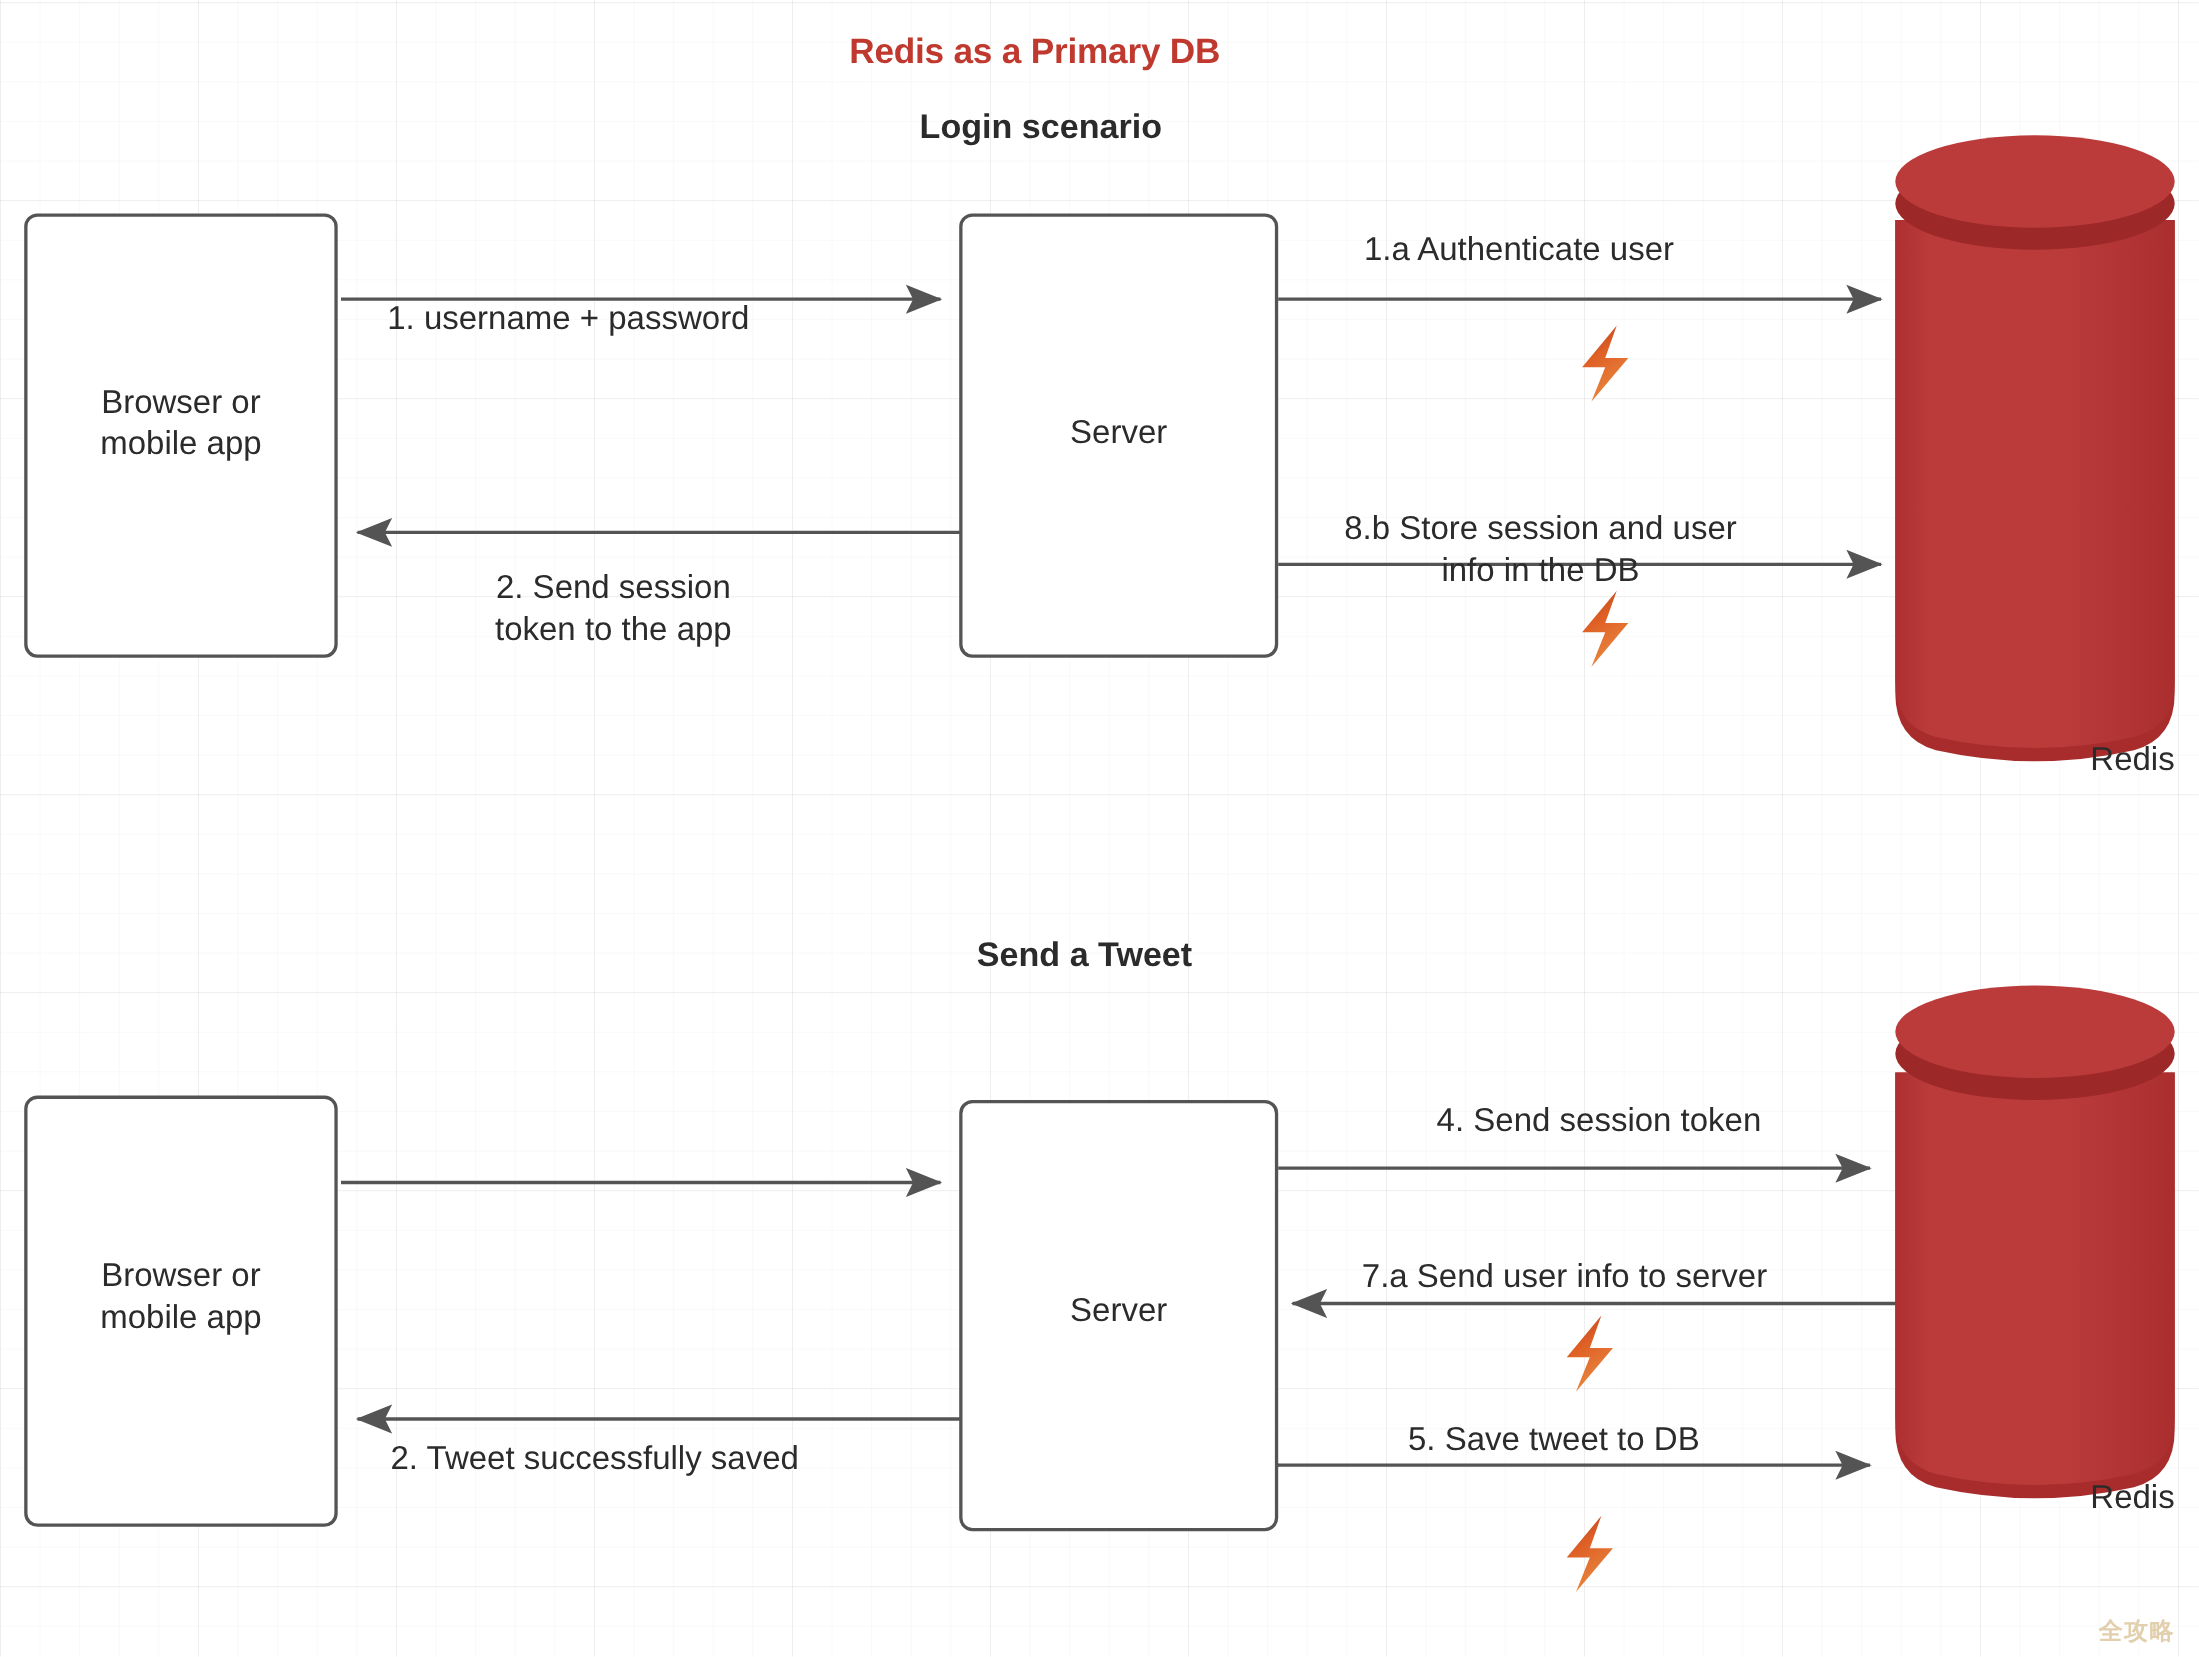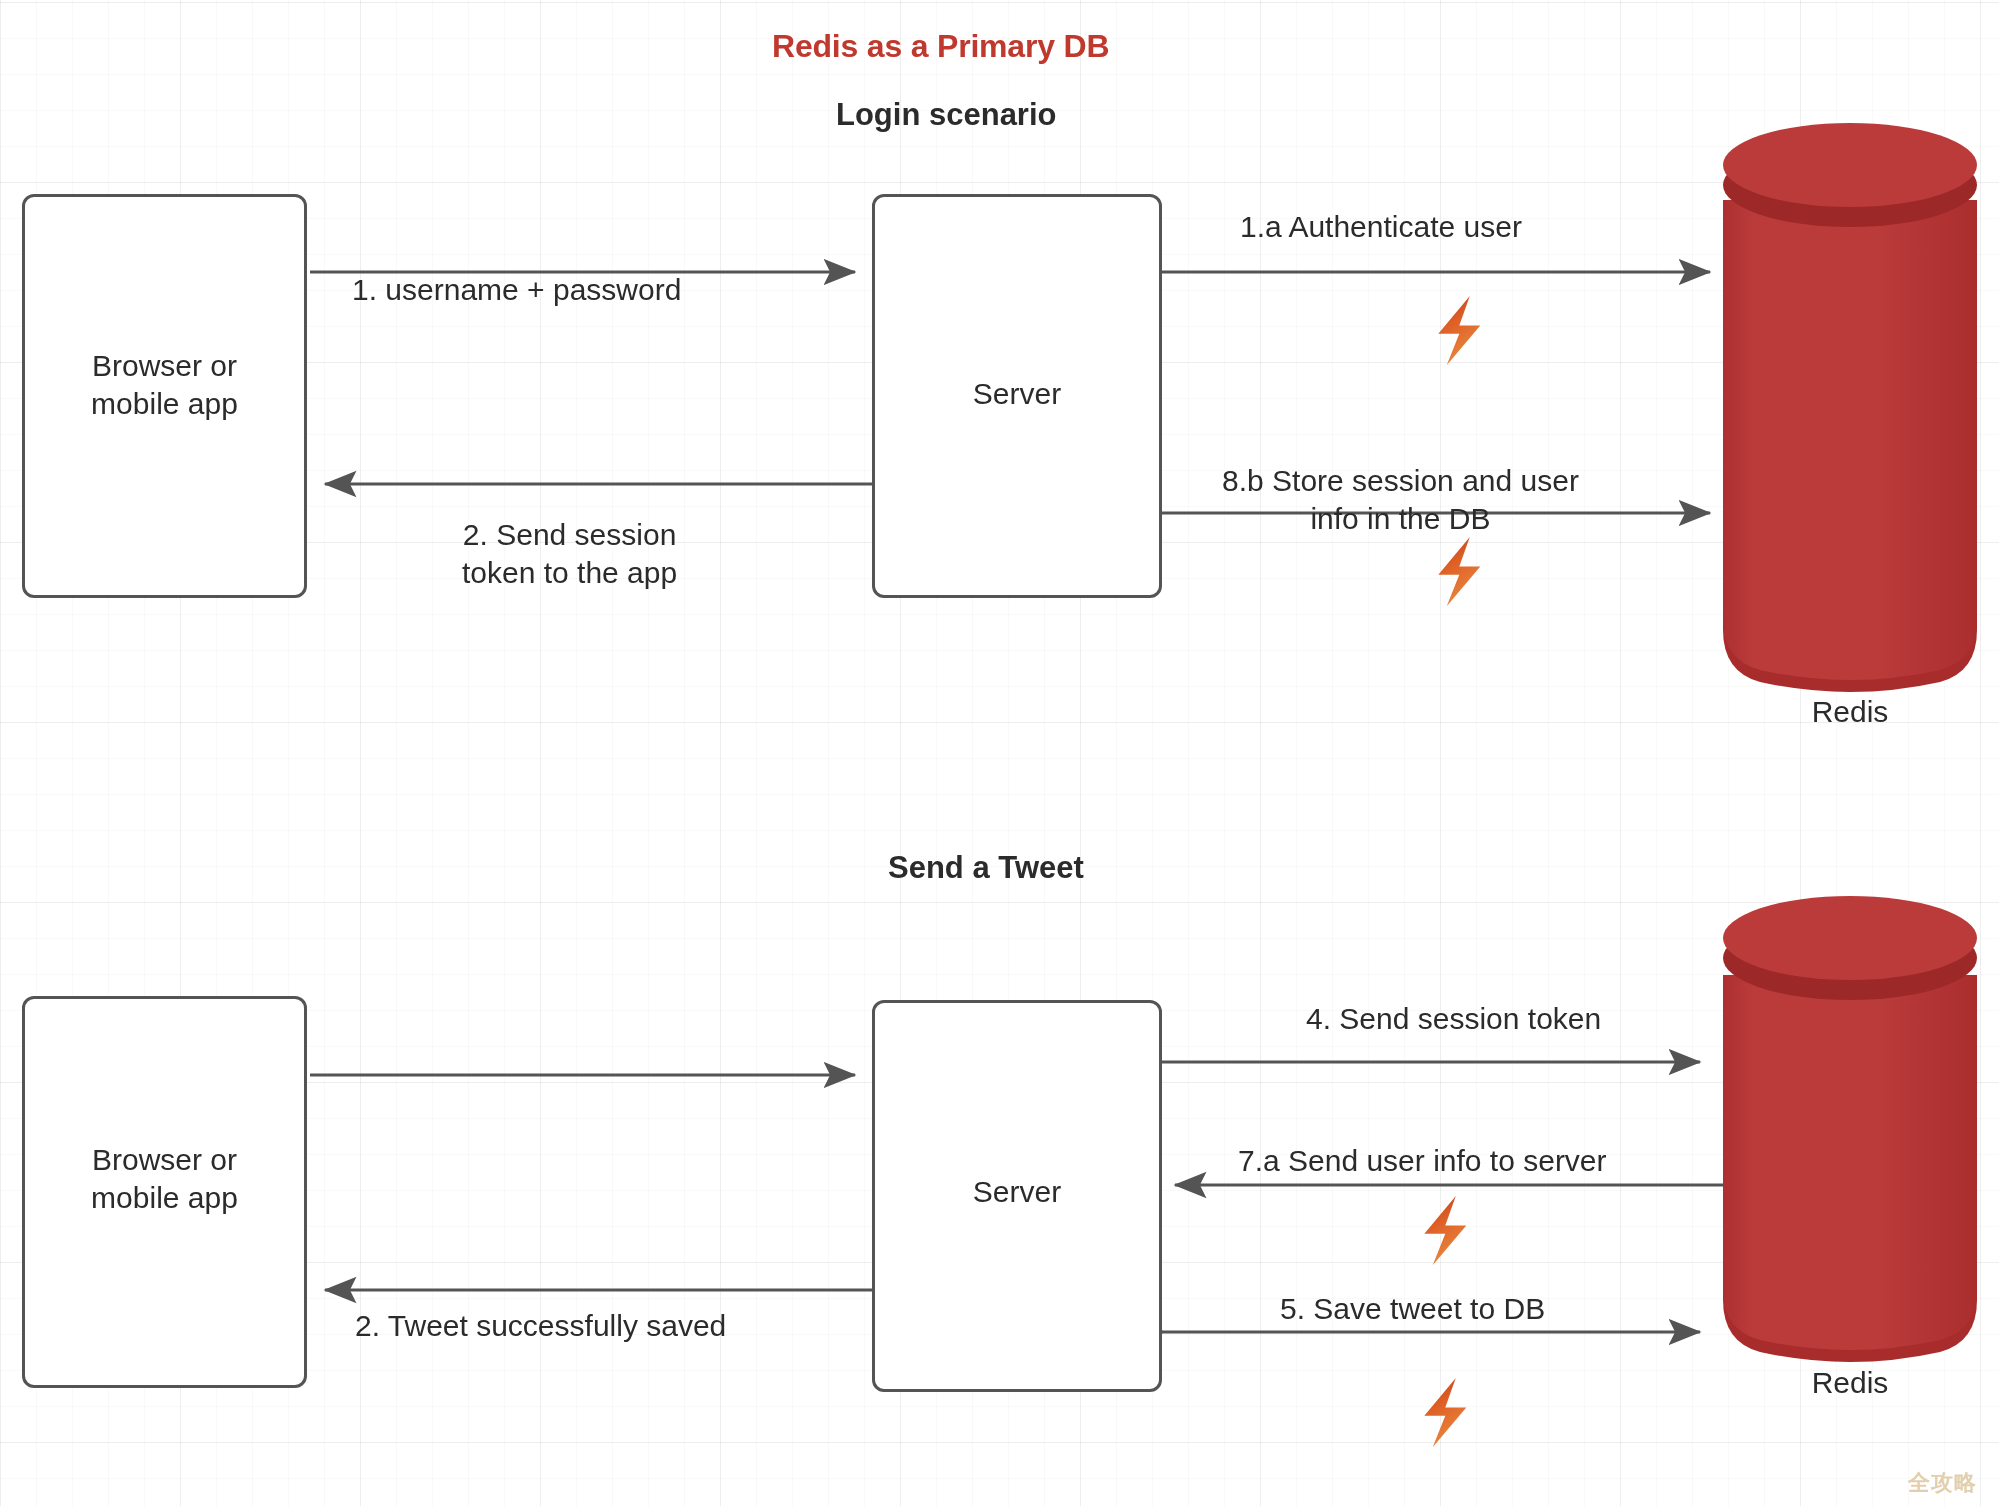--- a/index.html
+++ b/index.html
@@ -68,24 +68,23 @@
     width: 100%;
     text-align: center;
     color: #2b2b2b;
     font-size: 30px;
     line-height: 1.26;
     white-space: pre-line;
   }
   .cyl-name {
     position: absolute;
     width: 100%;
-    text-align: center;
+    text-align: right;
     color: #2b2b2b;
     font-size: 30px;
-    margin-top: 21px;
   }
   .watermark {
     position: absolute;
     font-family: "Liberation Sans", sans-serif;
     font-weight: bold;
     font-size: 22px;
     color: #e2cfae;
     letter-spacing: 1px;
     white-space: nowrap;
   }
@@ -206,21 +205,21 @@
   </div>
 
   <div class="node-box" style="left:872px; top:194px; width:290px; height:404px;">
     <div class="node-label" style="top:178px;">Server</div>
   </div>
 
   <div class="cyl-name" style="left:1723px; top:674px; width:254px;">Redis</div>
 
   <div class="lbl" style="left:352px; top:233px;margin-top:38px;">1. username + password</div>
 
-  <div class="lbl" style="left:462px; top:516px; text-align:center;">2. Send session
+  <div class="lbl" style="left:450px; top:516px; text-align:center;">2. Send session
 token to the app</div>
 
   <div class="lbl" style="left:1240px; top:208px;">1.a Authenticate user</div>
 
   <div class="lbl" style="left:1222px; top:462px; text-align:center;">8.b Store session and user
 info in the DB</div>
 
   <div class="node-box" style="left:22px; top:996px; width:285px; height:392px;">
     <div class="node-label" style="top:142px;">Browser or
 mobile app</div>

